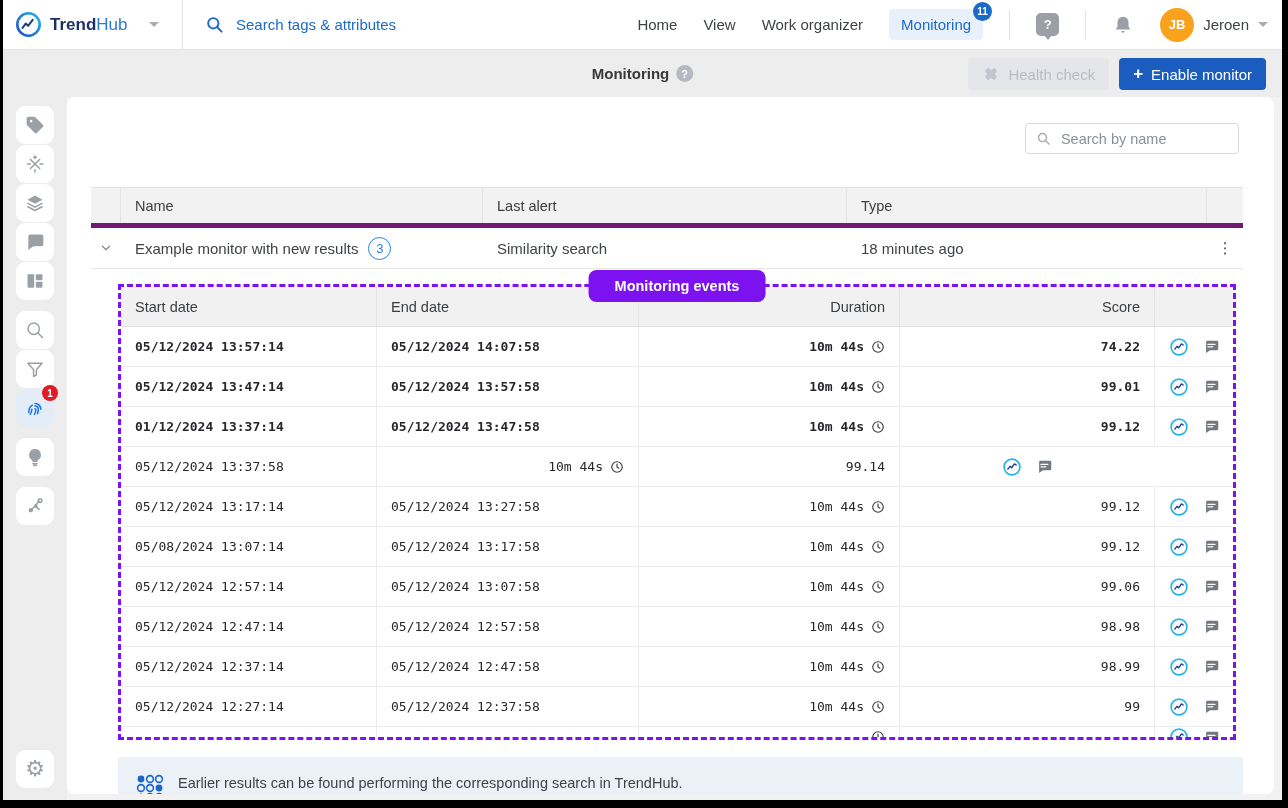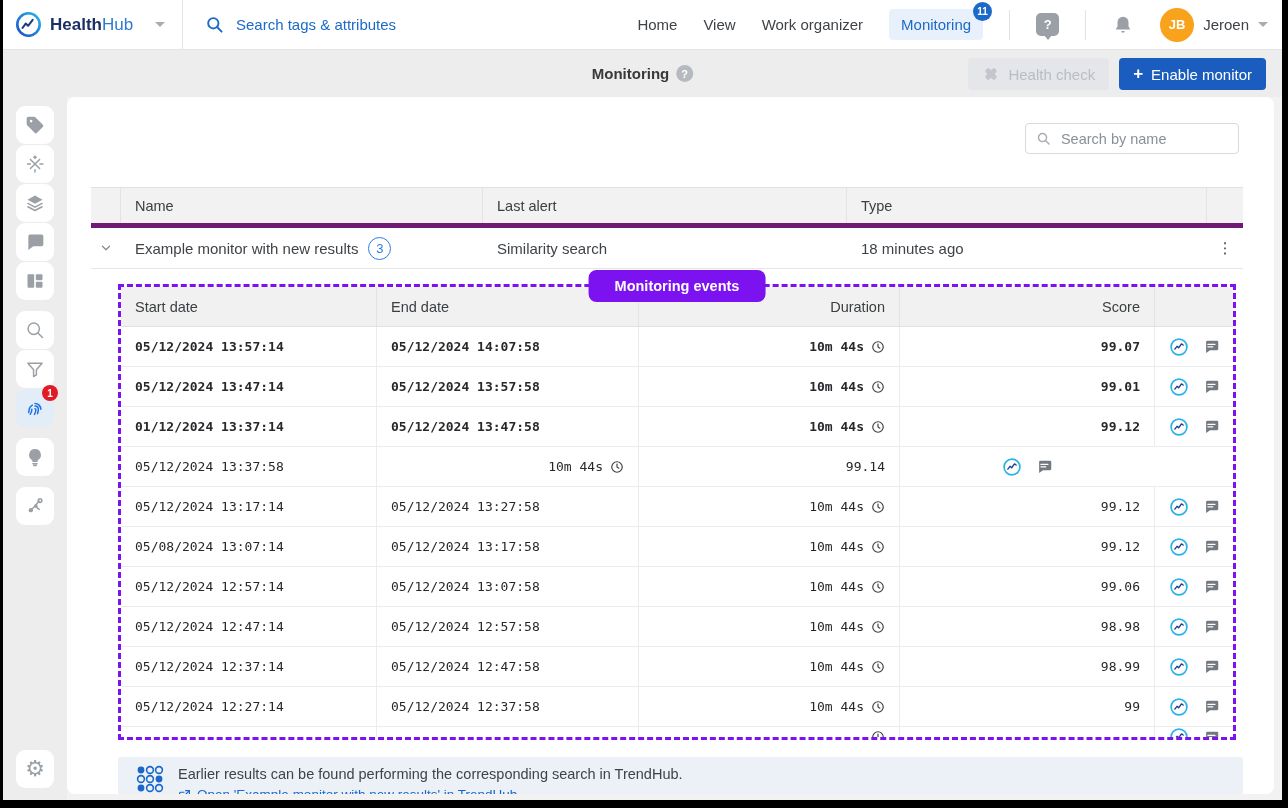--- a/index.html
+++ b/index.html
@@ -85,21 +85,21 @@
   .ev-row{height:40px;border-bottom:1px solid #ececec;}
   .ev-row .cell{display:flex;align-items:center;padding:0 14px;font-family:"DejaVu Sans Mono",monospace;font-size:13px;color:#26282b;border-right:1px solid #ececec;}
   .ev-row .cell:last-child{border-right:none;}
   .ev-row .r{justify-content:flex-end;gap:7px;}
   .ev-row.bold .cell{font-weight:bold;}
   .ev-row .icons{display:flex;align-items:center;justify-content:center;gap:15px;font-family:"Liberation Sans",sans-serif;}
   .ev-row.partial{height:9px;border-bottom:none;}
   .icon-btn{display:flex;align-items:center;cursor:pointer;}
 
   
-  .footnote{margin:17px 0 0 27px;width:1125px;height:47px;background:#ecf1f7;border-radius:3px;padding:8px 0 0 18px;display:flex;gap:14px;overflow:hidden;}
+  .footnote{margin:17px 0 0 27px;width:1125px;height:47px;background:#ecf1f7;border-radius:3px;padding:17px 0 0 18px;display:flex;gap:14px;overflow:hidden;}
   .footnote .msg{font-size:14.5px;color:#3f4348;line-height:19px;}
   .footnote .link-row{display:flex;align-items:center;gap:6px;margin-top:3px;}
   .footnote .link{font-size:13.5px;color:#1a66c9;cursor:pointer;border-bottom:1px solid #1a66c9;line-height:15px;}
 </style>
 </head>
 <body>
 
 <div class="screen">
 
   <div class="topbar">
@@ -107,21 +107,21 @@
       <svg width="27" height="27" viewBox="0 0 27 27">
         <defs>
             <linearGradient id="lg" x1="0" y1="1" x2="1" y2="0">
           <stop offset="0" stop-color="#1b4fc4"></stop>
               <stop offset="1" stop-color="#29b6ea"></stop>
         </linearGradient>
           </defs>
         <circle cx="13.5" cy="13.5" r="11.2" fill="#fff" stroke="url(#lg)" stroke-width="2.6"></circle>
         <path d="M7.5 17l3.2-4.4 2.4 2.2 4.6-6" stroke="#1c3a7e" stroke-width="2" fill="none" stroke-linecap="round" stroke-linejoin="round"></path>
       </svg>
-      <span class="brand"><span class="b">Health</span><span class="l">Hub</span></span>
+      <span class="brand"><span class="b">Trend</span><span class="l">Hub</span></span>
       <span class="caret logo-caret"></span>
     </div>
     <div class="top-search">
       <svg width="19" height="19" viewBox="0 0 24 24" style="stroke:#1b6ac9;fill:none;stroke-width:2.4;stroke-linecap:round;">
         <circle cx="10.5" cy="10.5" r="6.5"></circle>
           <path d="M15.5 15.5L21 21"></path>
       </svg>
       <input type="text" placeholder="Search tags &amp; attributes" style="">
     </div>
     <div class="topnav">
@@ -298,21 +298,21 @@
   <div class="ev-row bold">
     <div class="cell">05/12/2024 13:57:14</div>
     <div class="cell">05/12/2024 14:07:58</div>
     <div class="cell r">
       <span>10m 44s</span>
       <svg width="14" height="14" viewBox="0 0 24 24" style="stroke:#3c4043;fill:none;stroke-width:2;stroke-linecap:round;">
         <circle cx="12" cy="12" r="9"></circle>
                   <path d="M12 7v5l3.2 2"></path>
       </svg>
     </div>
-    <div class="cell r">99.07</div>
+    <div class="cell r">74.22</div>
     <div class="cell icons">
       <span class="icon-btn">
         <svg width="20" height="20" viewBox="0 0 24 24">
           <circle cx="12" cy="12" r="9.5" fill="none" stroke="#29b2e8" stroke-width="2"></circle>
           <path d="M7 14.5l2.6-3.3 2 1.7 3.4-4.6 2 1.3" fill="none" stroke="#23408f" stroke-width="1.7" stroke-linecap="round" stroke-linejoin="round"></path>
         </svg>
       </span>
       <span class="icon-btn">
         <svg width="17" height="17" viewBox="0 0 24 24">
           <path d="M4 4h16a1.6 1.6 0 0 1 1.6 1.6v10a1.6 1.6 0 0 1-1.6 1.6H10l-5.5 4V5.6A1.6 1.6 0 0 1 6 4z" fill="#737981" transform="translate(-1.5 0)"></path>

